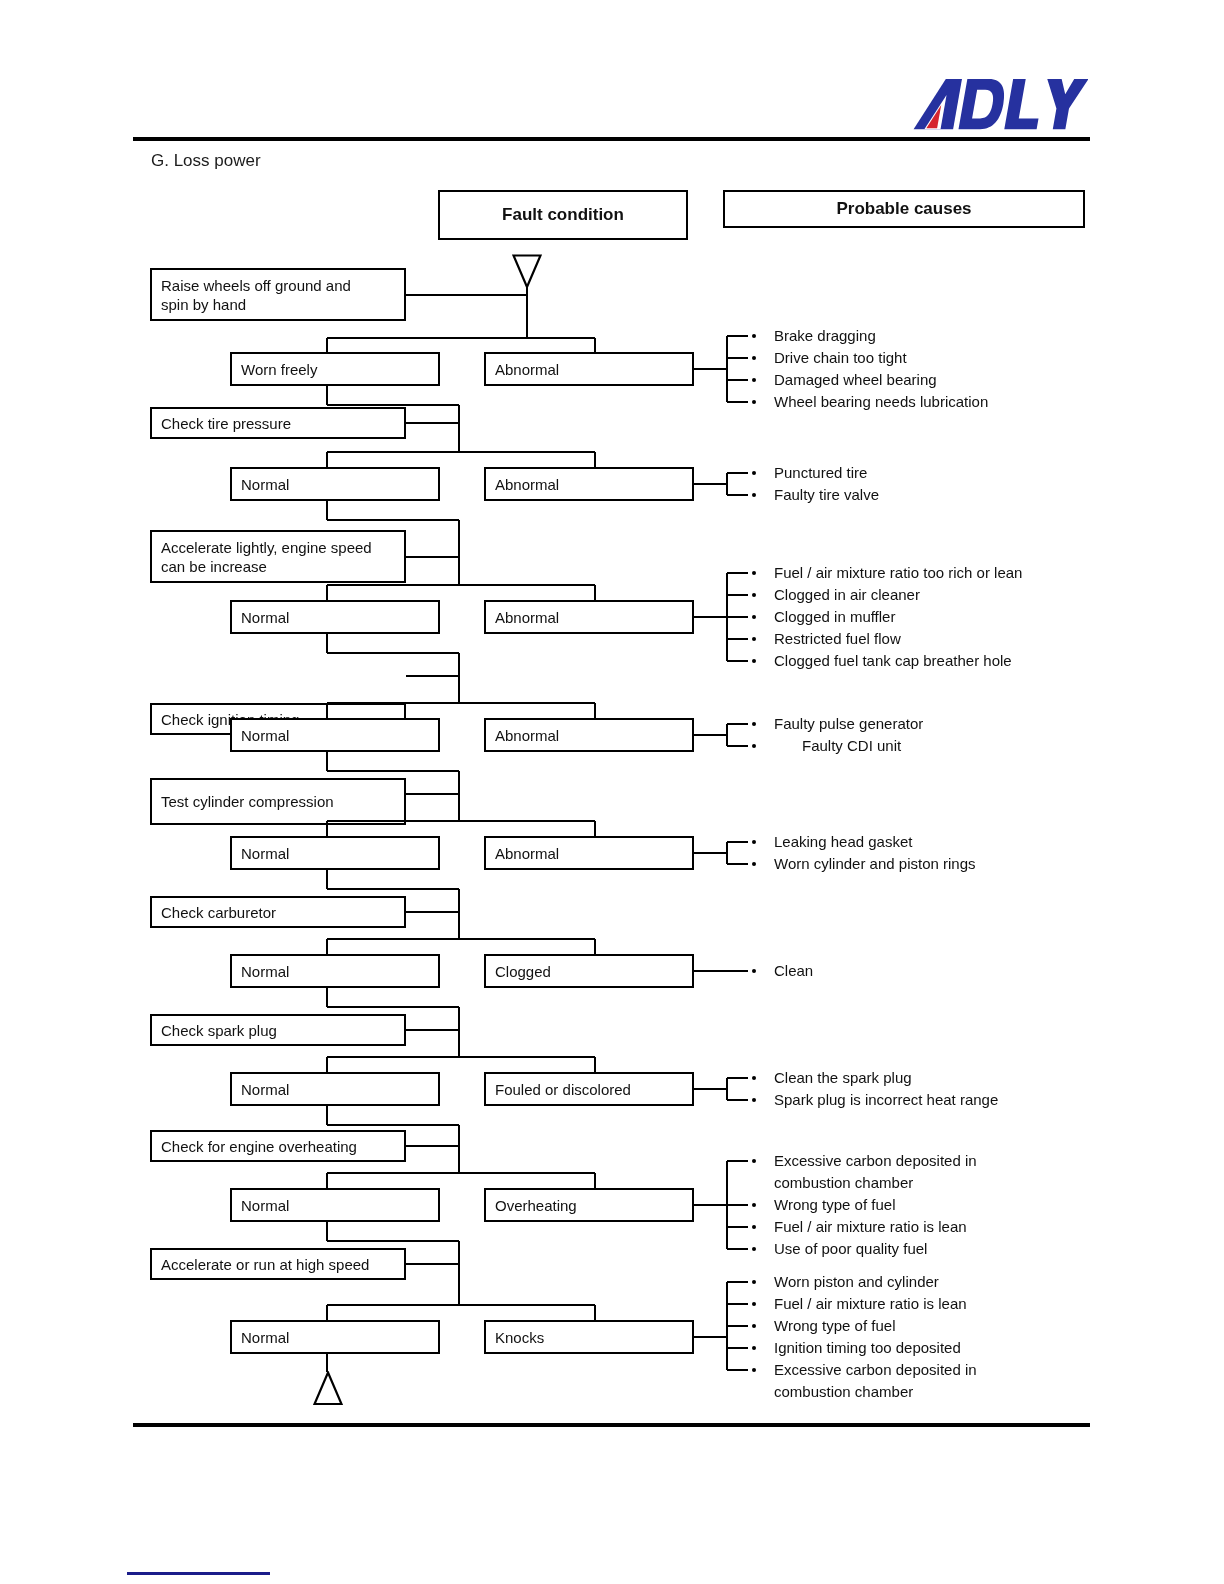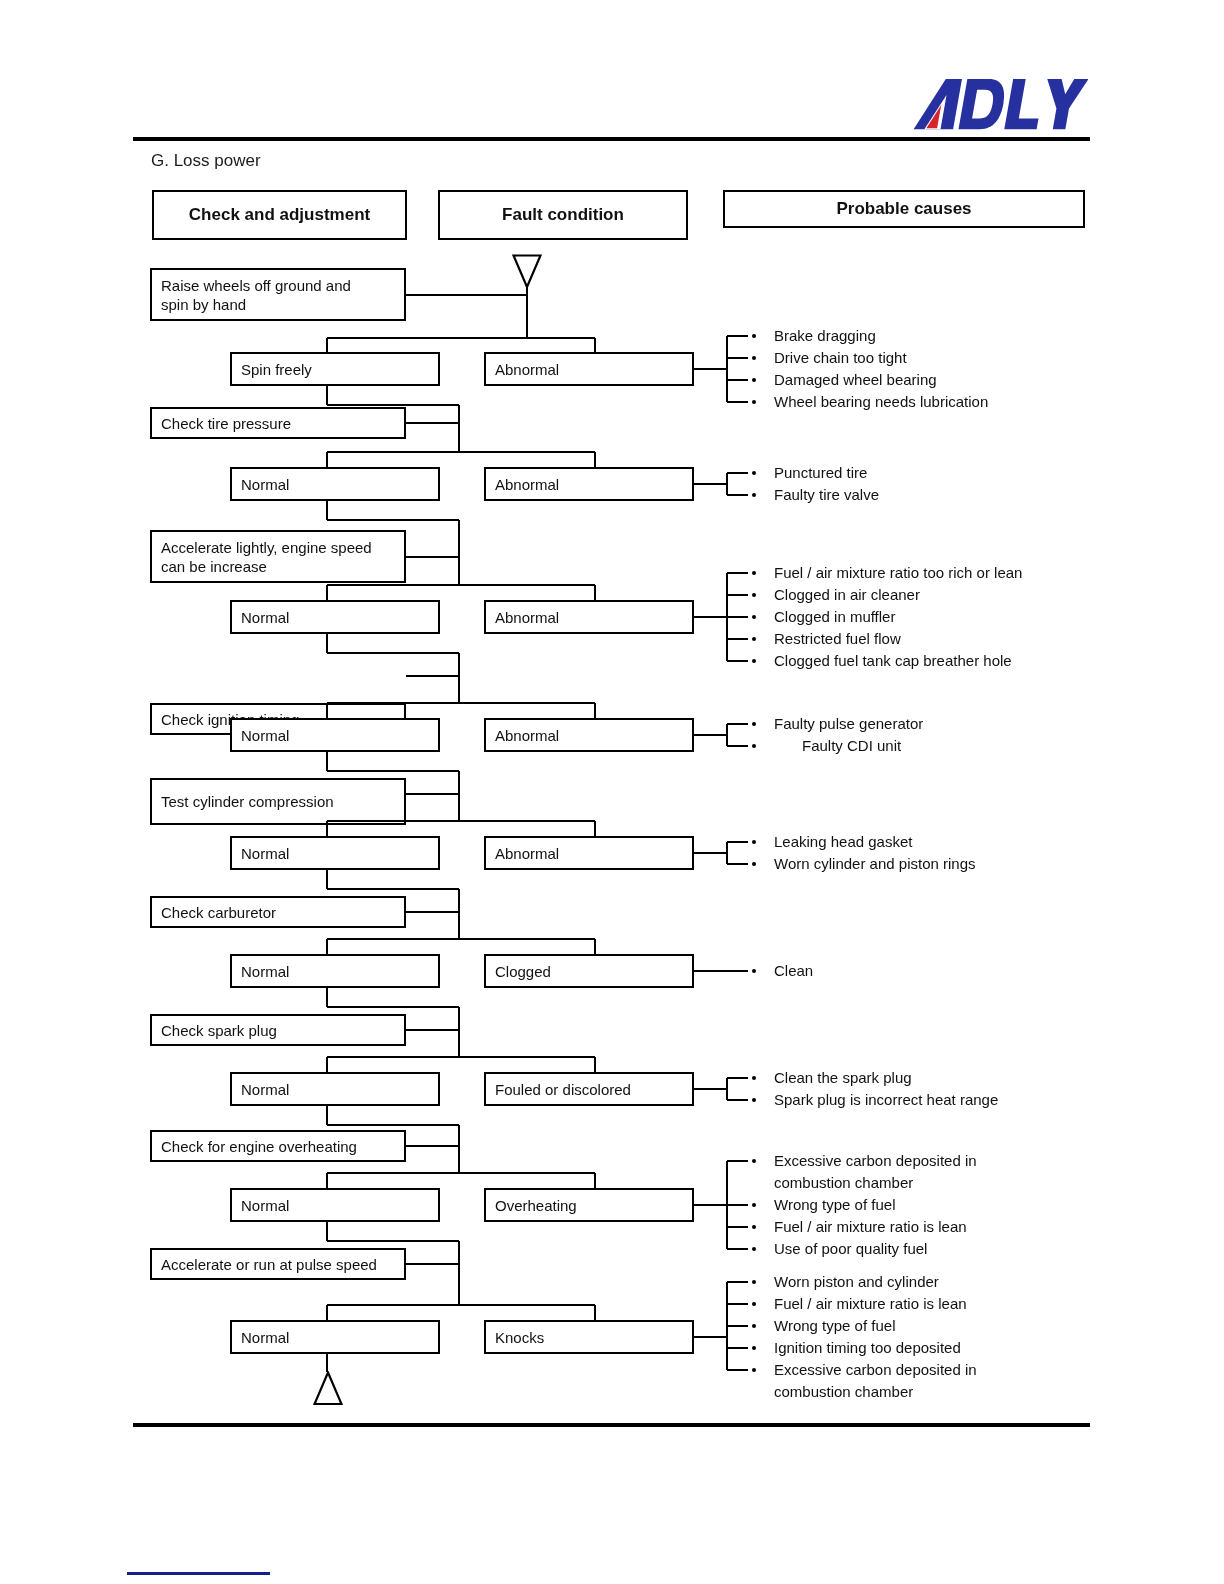--- a/index.html
+++ b/index.html
@@ -40,40 +40,39 @@
       <path fill="#ffffff" d="M63,14 L72,14 C80,14 83,20 83,30 C83,40 80,46 72,46 L63,46 Z"></path>
       <polygon fill="#26319f" points="101,2 115,2 115,46 137,46 137,58 101,58"></polygon>
       <polygon fill="#26319f" points="139,2 155,2 162,19 169,2 185,2 169,35 169,58 155,58 155,35"></polygon>
     </g>
   </svg>
 
   <div class="rule" style="left:133px;top:137px;width:957px;"></div>
 
   <div class="title" style="left:151px;top:151px;">G. Loss power</div>
 
-  <div class="hdr" style="left:152px;top:190px;width:255px;height:50px;">Check and adjustment</div>
   <div class="hdr" style="left:438px;top:190px;width:250px;height:50px;">Fault condition</div>
   <div class="hdr" style="left:723px;top:190px;width:362px;height:38px;">Probable causes</div>
 
   <svg class="tri" style="left:512px;top:254px;" width="30" height="35" viewBox="0 0 30 35">
     <polygon points="1.5,1.5 28.5,1.5 15,33" fill="#ffffff" stroke="#000000" stroke-width="2.2"></polygon>
   </svg>
 
   <div id="flow" style="position:absolute;left:0;top:0;width:100%;height:100%;">
       <div class="bx" style="left: 150px; top: 268px; width: 256px; height: 53px;">
         <div class="tl">Raise wheels off ground and</div>
         <div class="tl">spin by hand</div>
       </div>
       <div class="ln" style="left: 406px; top: 294px; width: 121px; height: 2px;"></div>
       <div class="ln" style="left: 526px; top: 287px; width: 2px; height: 51px;"></div>
       <div class="ln" style="left: 327px; top: 337px; width: 268px; height: 2px;"></div>
       <div class="ln" style="left: 326px; top: 338px; width: 2px; height: 14px;"></div>
       <div class="ln" style="left: 594px; top: 338px; width: 2px; height: 14px;"></div>
       <div class="bx" style="left: 230px; top: 352px; width: 210px; height: 34px;">
-        <div class="tl">Spin freely</div>
+        <div class="tl">Worn freely</div>
       </div>
       <div class="bx" style="left: 484px; top: 352px; width: 210px; height: 34px;">
         <div class="tl">Abnormal</div>
       </div>
       <div class="cz" style="top: 325px;">Brake dragging</div>
       <div class="cz" style="top: 347px;">Drive chain too tight</div>
       <div class="cz" style="top: 369px;">Damaged wheel bearing</div>
       <div class="cz" style="top: 391px;">Wheel bearing needs lubrication</div>
       <div class="blt" style="left: 752px; top: 334px;"></div>
       <div class="blt" style="left: 752px; top: 356px;"></div>
@@ -259,21 +258,21 @@
       <div class="blt" style="left: 752px; top: 1203px;"></div>
       <div class="blt" style="left: 752px; top: 1225px;"></div>
       <div class="blt" style="left: 752px; top: 1247px;"></div>
       <div class="ln" style="left: 694px; top: 1204px; width: 33px; height: 2px;"></div>
       <div class="ln" style="left: 726px; top: 1161px; width: 2px; height: 88px;"></div>
       <div class="ln" style="left: 727px; top: 1160px; width: 21px; height: 2px;"></div>
       <div class="ln" style="left: 727px; top: 1204px; width: 21px; height: 2px;"></div>
       <div class="ln" style="left: 727px; top: 1226px; width: 21px; height: 2px;"></div>
       <div class="ln" style="left: 727px; top: 1248px; width: 21px; height: 2px;"></div>
       <div class="bx" style="left: 150px; top: 1248px; width: 256px; height: 32px;">
-        <div class="tl">Accelerate or run at pulse speed</div>
+        <div class="tl">Accelerate or run at high speed</div>
       </div>
       <div class="ln" style="left: 406px; top: 1263px; width: 53px; height: 2px;"></div>
       <div class="ln" style="left: 326px; top: 1222px; width: 2px; height: 19px;"></div>
       <div class="ln" style="left: 327px; top: 1240px; width: 132px; height: 2px;"></div>
       <div class="ln" style="left: 458px; top: 1241px; width: 2px; height: 64px;"></div>
       <div class="ln" style="left: 327px; top: 1304px; width: 268px; height: 2px;"></div>
       <div class="ln" style="left: 326px; top: 1305px; width: 2px; height: 15px;"></div>
       <div class="ln" style="left: 594px; top: 1305px; width: 2px; height: 15px;"></div>
       <div class="bx" style="left: 230px; top: 1320px; width: 210px; height: 34px;">
         <div class="tl">Normal</div>

